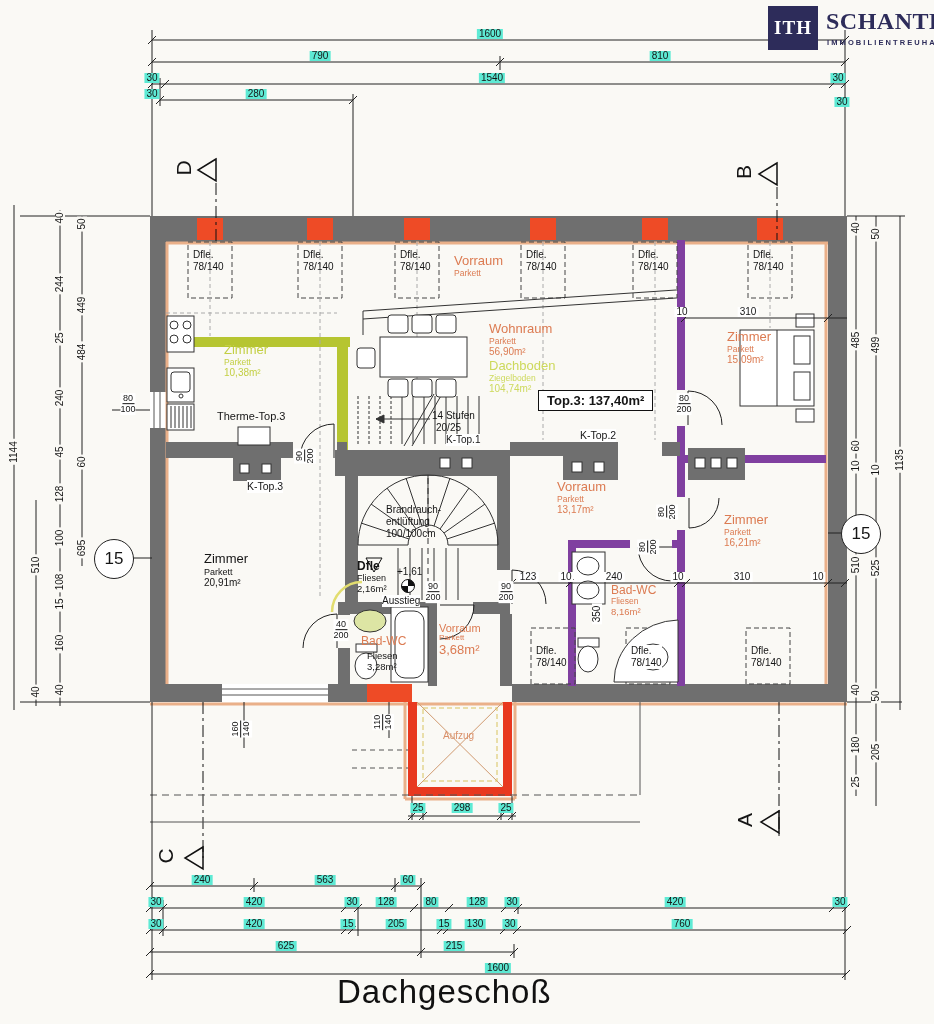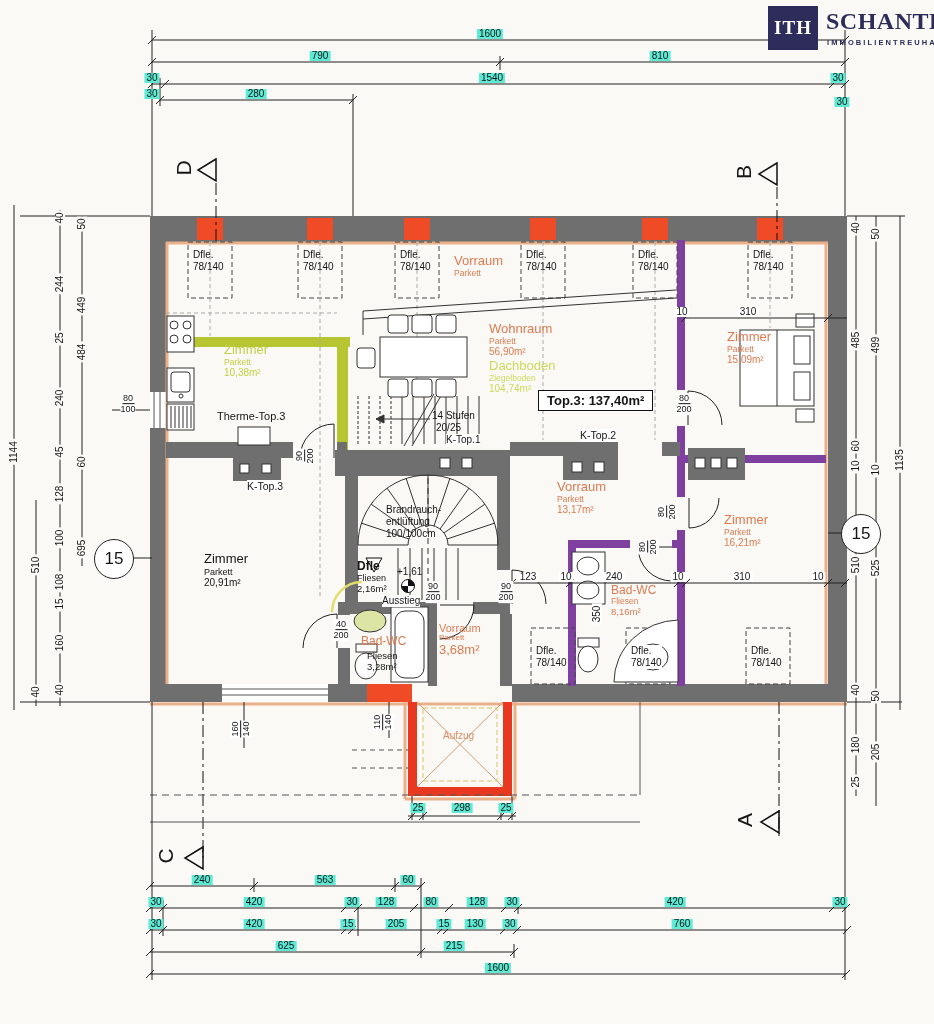--- a/index.html
+++ b/index.html
@@ -642,14 +642,15 @@
     </div>
 <div class="circ" style="left:841px;top:514px">
       <span>15</span>
     </div>
 
 <div class="mletter" style="left:176px;top:156px">D</div>
 <div class="mletter" style="left:737px;top:160px">B</div>
 <div class="mletter" style="left:158px;top:844px">C</div>
 <div class="mletter" style="left:738px;top:808px">A</div>
 
+<div class="title" style="left:337px;top:973px">Dachgeschoß</div>
 
 </div>
 
 </body></html>

